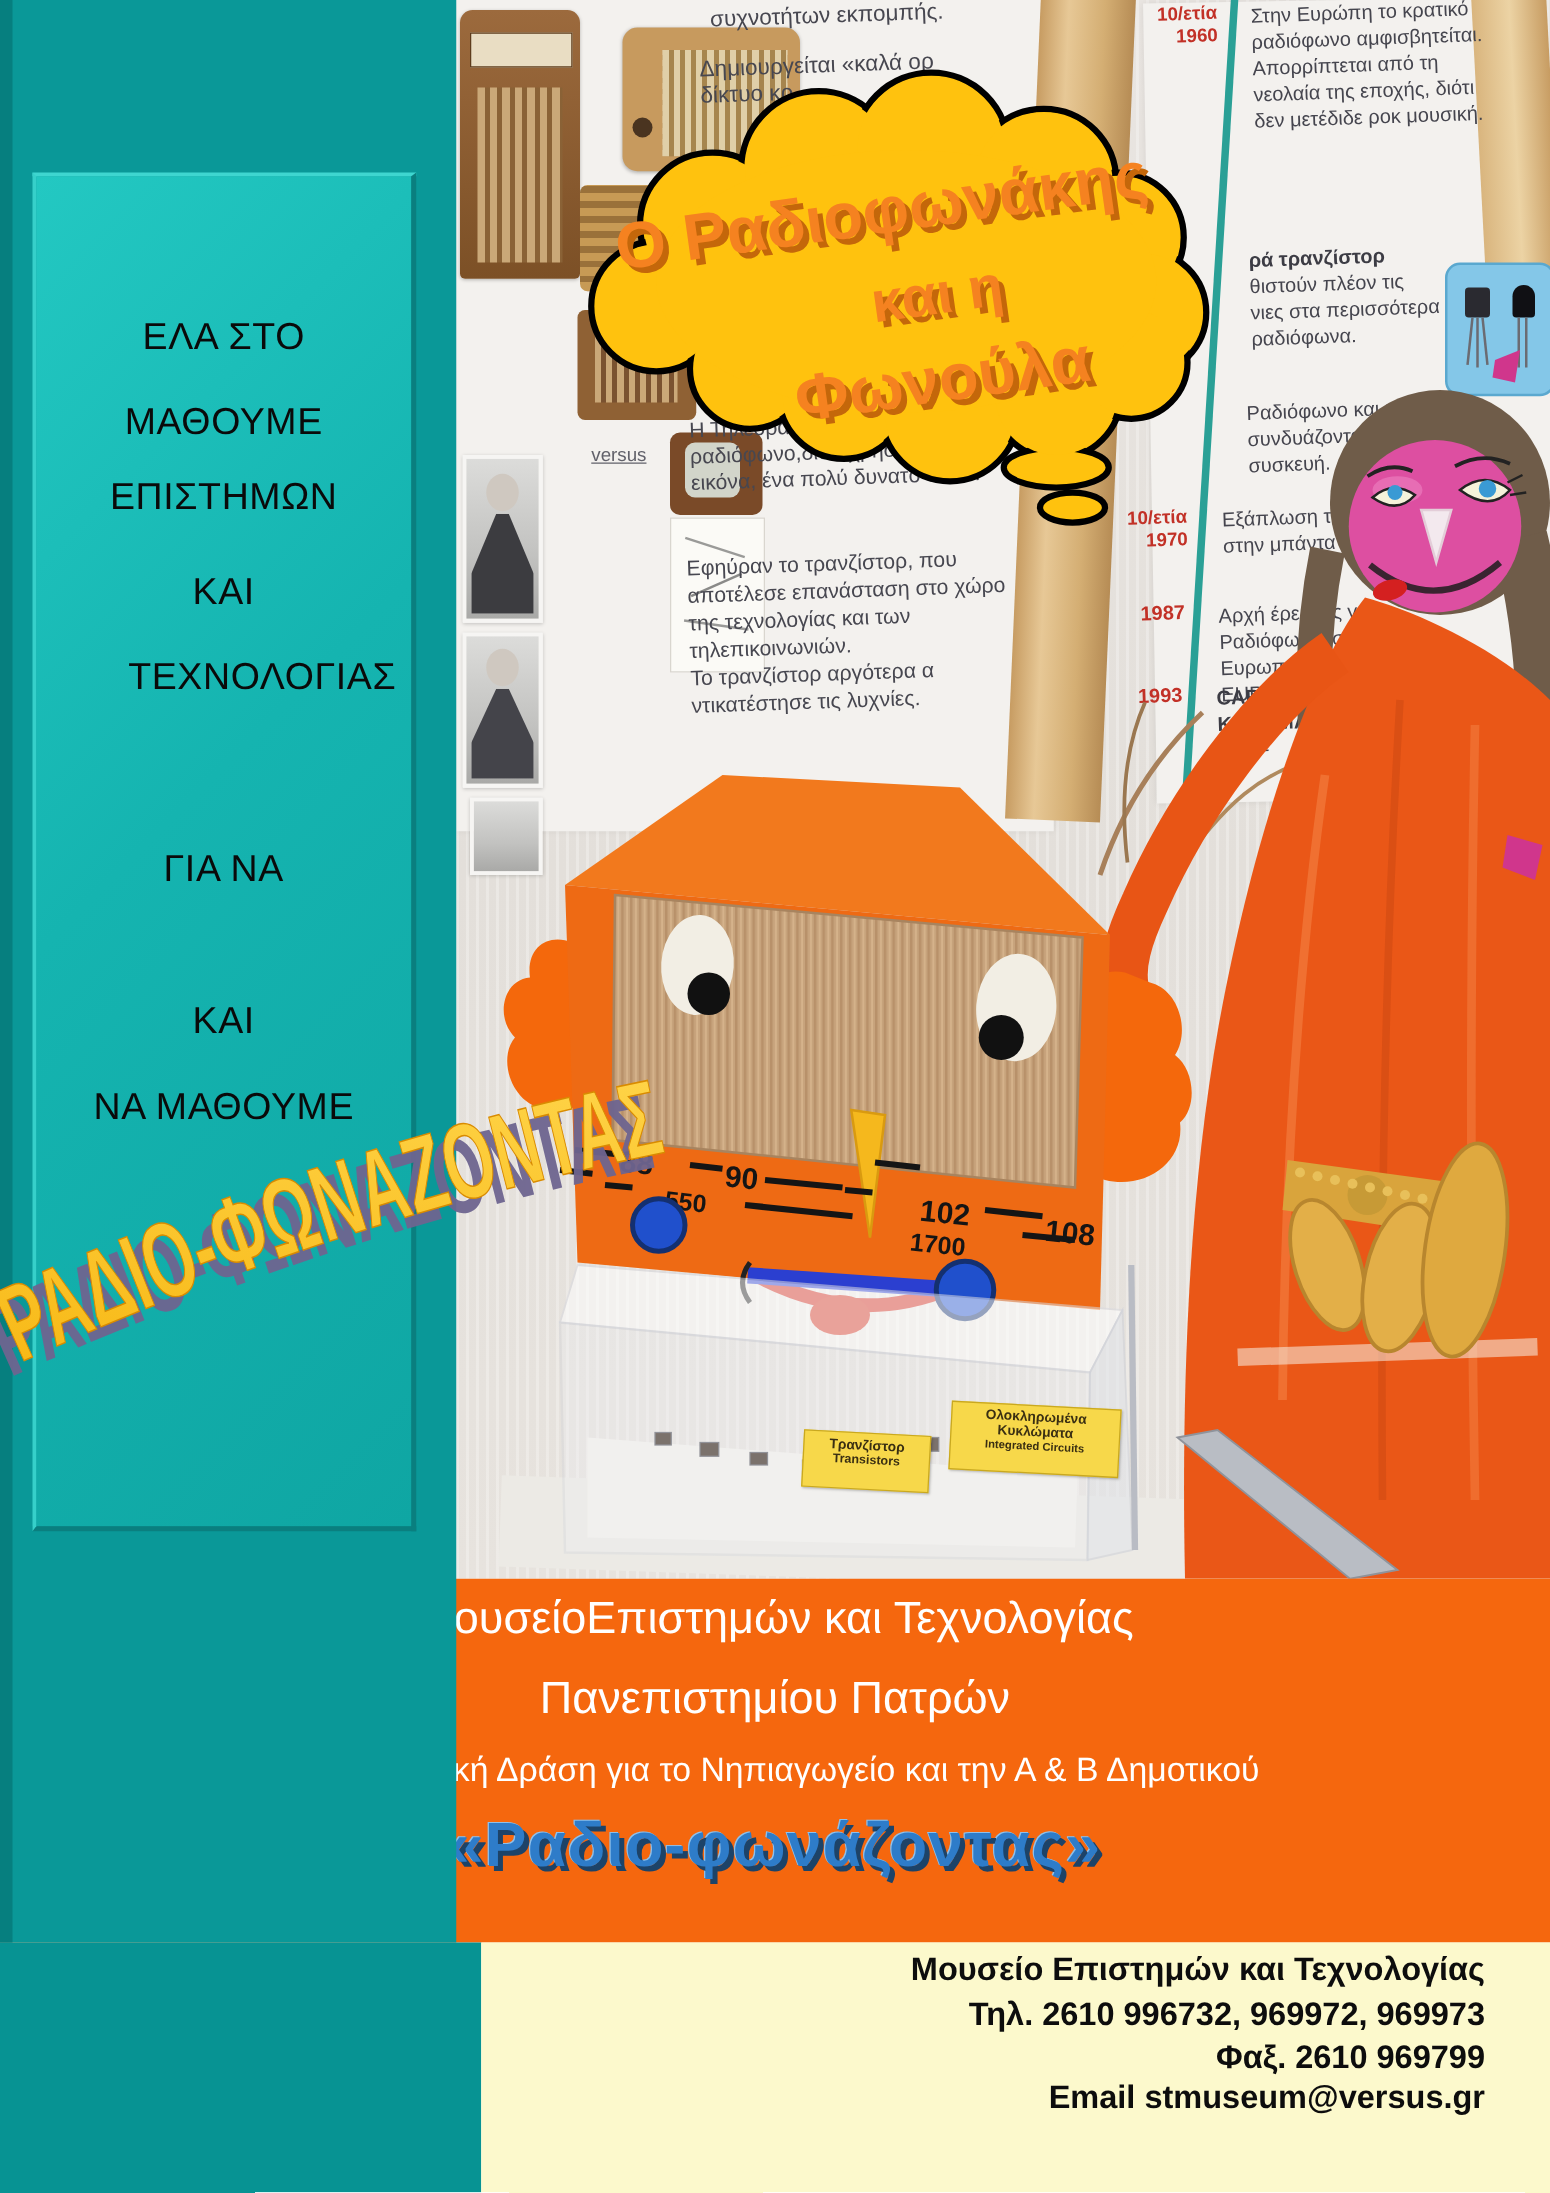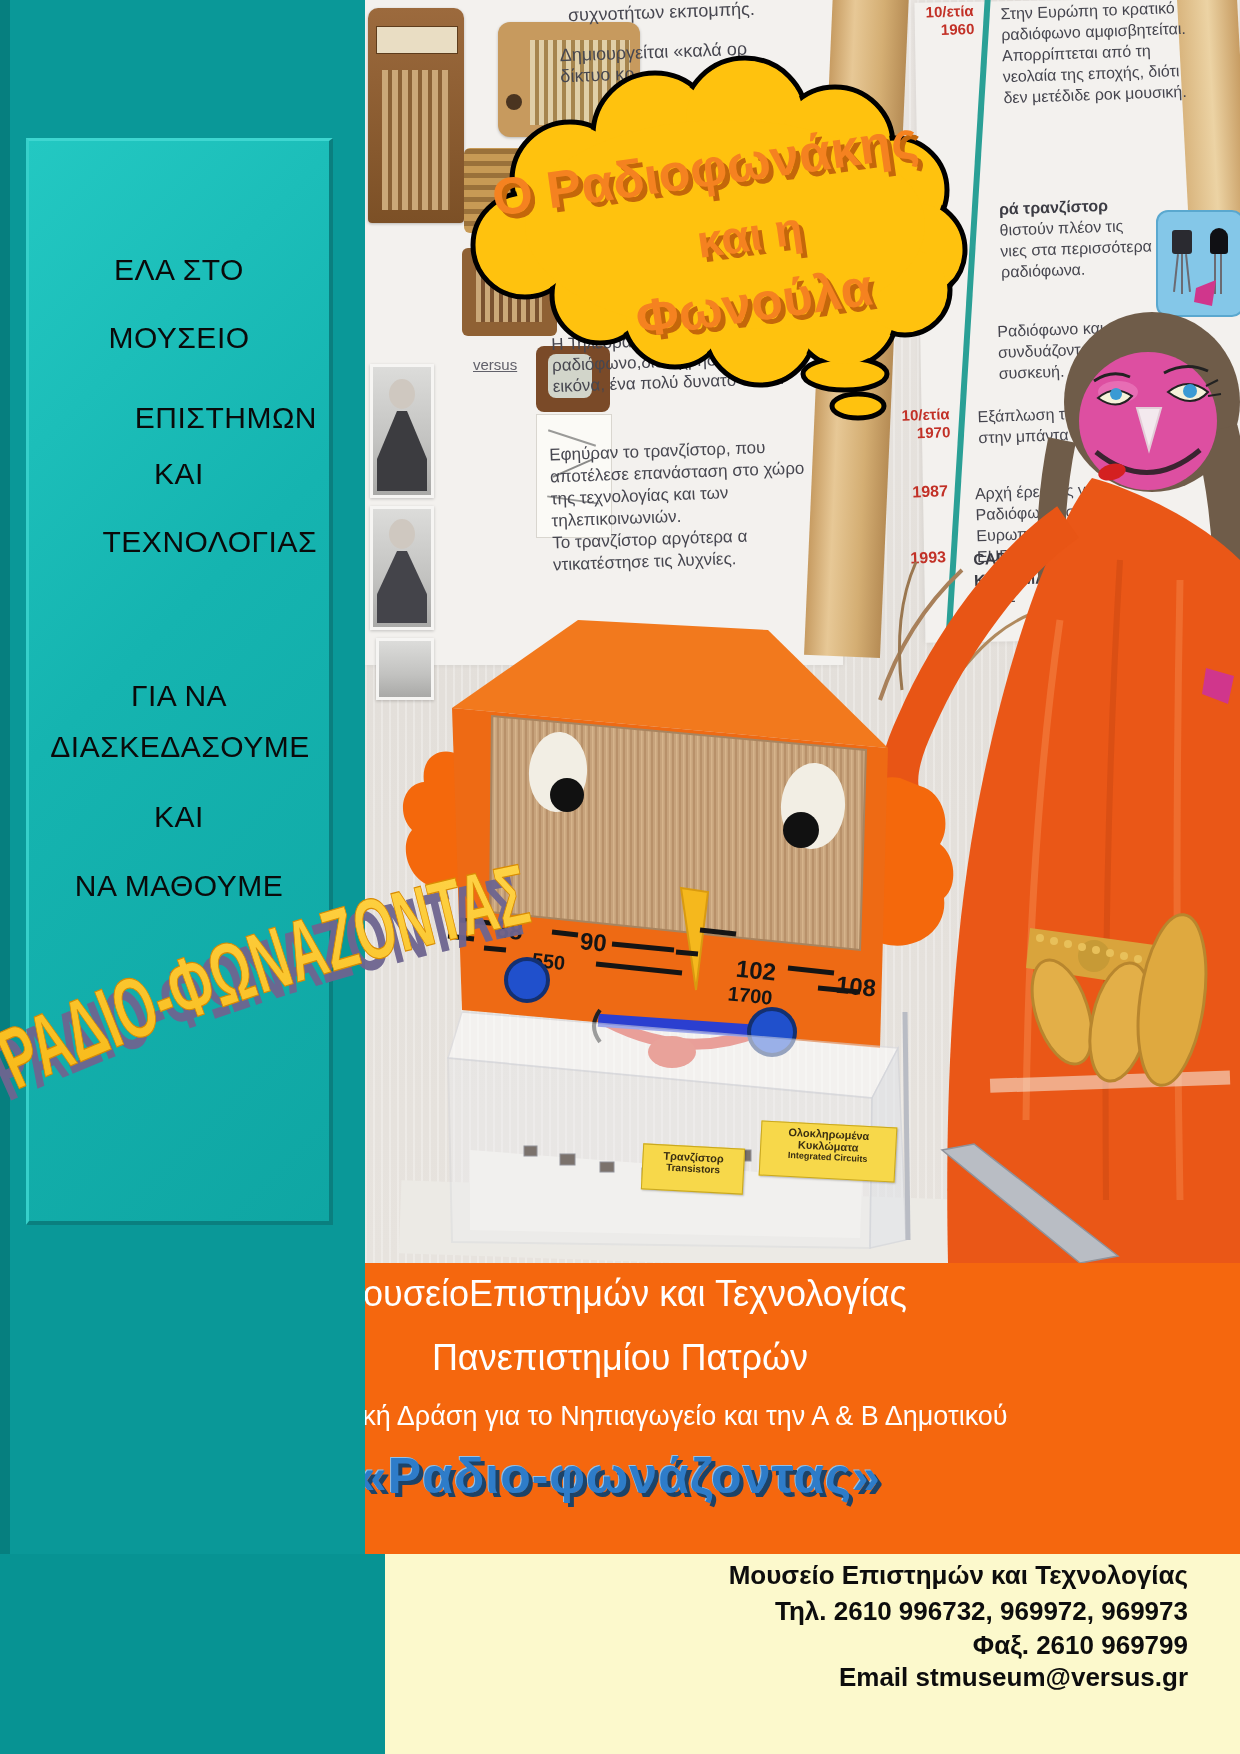--- a/index.html
+++ b/index.html
@@ -337,26 +337,25 @@
         <text x="750" y="255" font-size="46">και η</text>
         <text x="745" y="325" font-size="52">Φωνούλα</text>
       </g>
     </g>
   </svg>
 
   <div class="abs sidebar">
     <div class="sidebar-edge"></div>
     <div class="sidebar-panel">
       <div class="sideline" style="top:112px;">ΕΛΑ ΣΤΟ</div>
-      <div class="sideline" style="top:180px;">ΜΟΥΣΕΙΟ</div>
-      <div class="sideline" style="top:260px;text-align:right;">ΕΠΙΣΤΗΜΩΝ</div>
+      <div class="sideline" style="top:180px;">ΜΑΘΟΥΜΕ</div>
+      <div class="sideline" style="top:240px;">ΕΠΙΣΤΗΜΩΝ</div>
       <div class="sideline" style="top:316px;">ΚΑΙ</div>
       <div class="sideline" style="top:384px;text-align:right;">ΤΕΧΝΟΛΟΓΙΑΣ</div>
       <div class="sideline" style="top:538px;">ΓΙΑ ΝΑ</div>
-      <div class="sideline" style="top:589px;left:-14px;width:330px;">ΔΙΑΣΚΕΔΑΣΟΥΜΕ</div>
       <div class="sideline" style="top:659px;">ΚΑΙ</div>
       <div class="sideline" style="top:728px;">ΝΑ ΜΑΘΟΥΜΕ</div>
     </div>
   </div>
 
   <svg class="abs" style="left:0;top:828px;z-index:6;" width="580" height="300" viewBox="0 0 580 300" xmlns="http://www.w3.org/2000/svg" xmlns:xlink="http://www.w3.org/1999/xlink">
     <defs>
       <path id="wa-main" d="M 16,262 Q 285,140 562,88" fill="none"></path>
       <path id="wa-shadow" d="M 8,274 Q 277,152 554,100" fill="none"></path>
       <linearGradient id="wa-grad" x1="0" y1="0" x2="0" y2="1">

